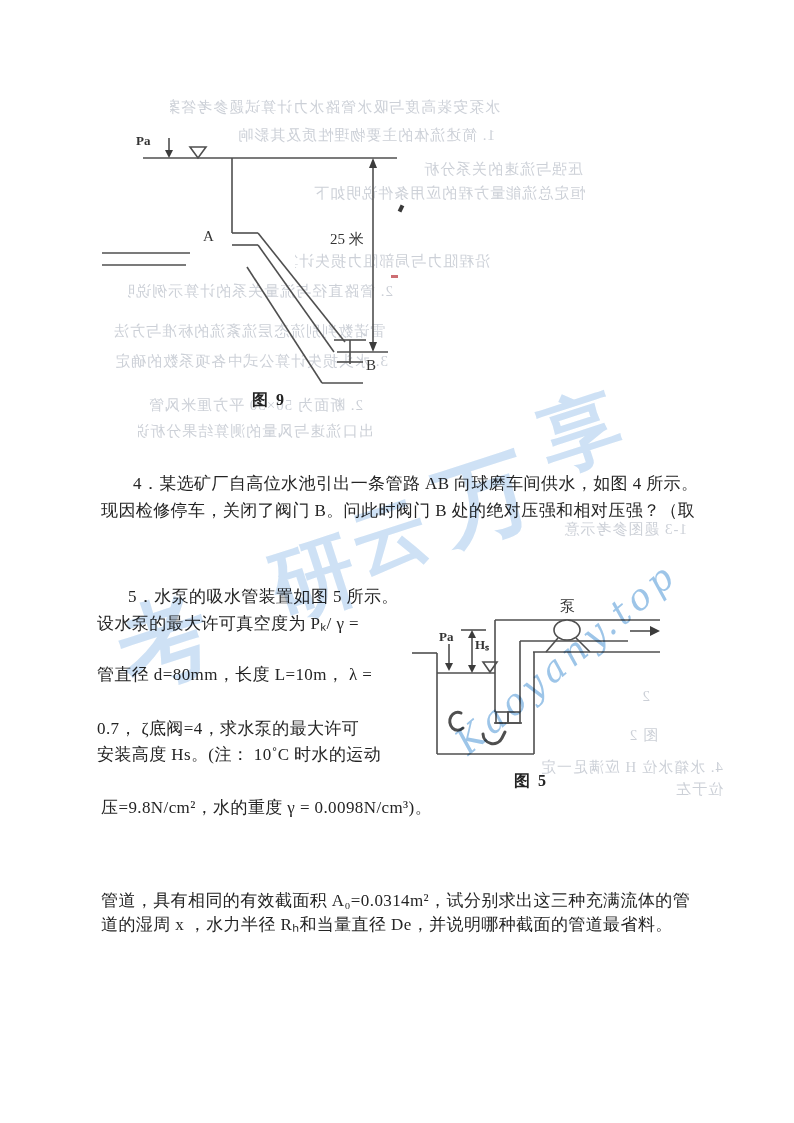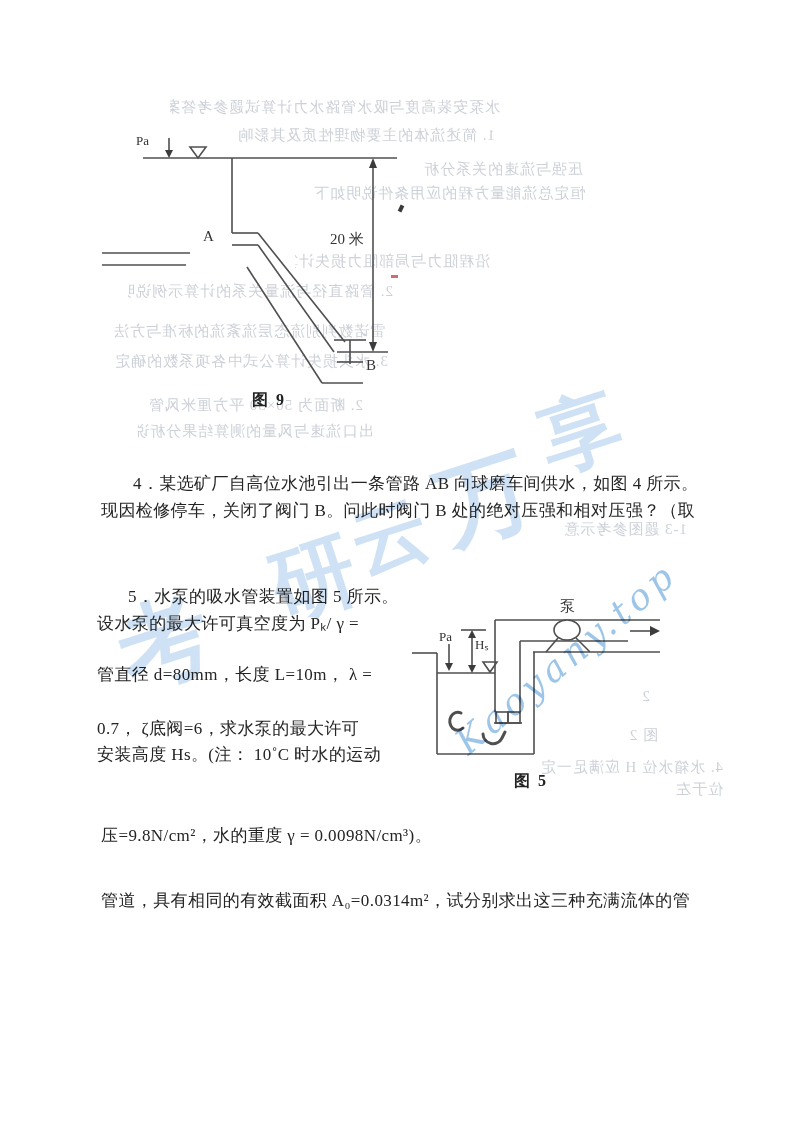--- a/index.html
+++ b/index.html
@@ -13,21 +13,21 @@
     letter-spacing:.4px;z-index:4;
   }
   .fig-label{
     position:absolute;font-size:15px;color:#333;z-index:5;white-space:nowrap;
     font-family:"Liberation Serif",serif;
   }
   .fig-caption{
     position:absolute;font-size:16px;font-weight:bold;color:#222;z-index:5;
     letter-spacing:2px;white-space:nowrap;
   }
-  .small-label{font-size:13px;}
+  .small-label{font-size:13px;font-weight:bold;}
   
   .diagram{position:absolute;z-index:3;}
   
   .ghost{
     position:absolute;white-space:nowrap;overflow:hidden;font-size:15px;
     color:#9aa2b0;opacity:.5;filter:blur(.7px);transform:scaleX(-1);
     z-index:1;letter-spacing:1px;
   }
   
   .wm-char{
@@ -97,36 +97,36 @@
     </g>
     <g fill="#3c3c3c" stroke="none">
       <polygon points="74,30 70,22 78,22"></polygon>
       <polygon points="278,30 274,40 282,40"></polygon>
       <polygon points="278,224 274,214 282,214"></polygon>
     </g>
   </svg>
   <span class="fig-label small-label" style="left:136px;top:133px">Pa</span>
   <span class="fig-label" style="left:203px;top:228px">A</span>
   <span class="fig-label" style="left:366px;top:357px">B</span>
-  <span class="fig-label" style="left:330px;top:230px">20 米</span>
+  <span class="fig-label" style="left:330px;top:230px">25 米</span>
   <span class="fig-caption" style="left:252px;top:390px">图 9</span>
 
   <div class="speck" style="left:399px;top:205px;width:4px;height:7px;background:#3a3a3a;transform:rotate(25deg)"></div>
   <div class="speck" style="left:391px;top:275px;width:7px;height:3px;background:#c4555a;opacity:.85"></div>
 
   <div class="line" style="left:133px;top:472px">4．某选矿厂自高位水池引出一条管路 AB 向球磨车间供水，如图 4 所示。</div>
   <div class="line" style="left:101px;top:499px">现因检修停车，关闭了阀门 B。问此时阀门 B 处的绝对压强和相对压强？（取</div>
 
   <div class="line" style="left:128px;top:585px">5．水泵的吸水管装置如图 5 所示。</div>
   <div class="line" style="left:97px;top:611px">设水泵的最大许可真空度为 Pₖ/ γ =</div>
   <div class="line" style="left:97px;top:663px">管直径 d=80mm，长度 L=10m， λ =</div>
-  <div class="line" style="left:97px;top:717px">0.7， ζ底阀=6，求水泵的最大许可</div>
+  <div class="line" style="left:97px;top:717px">0.7， ζ底阀=4，求水泵的最大许可</div>
   <div class="line" style="left:97px;top:743px">安装高度 Hs。(注： 10˚C 时水的运动</div>
 
-  <div class="line" style="left:101px;top:824px">压=9.8N/cm²，水的重度 γ = 0.0098N/cm³)。</div>
+  <div class="line" style="left:101px;top:796px">压=9.8N/cm²，水的重度 γ = 0.0098N/cm³)。</div>
 
   <svg class="diagram" style="left:410px;top:594px" width="255" height="200" viewBox="0 0 255 200">
     <g stroke="#4f4f4f" stroke-width="1.6" fill="none">
 
       <line x1="85" y1="26" x2="250" y2="26"></line>
       <line x1="110" y1="47" x2="218" y2="47"></line>
 
       <line x1="85" y1="26" x2="85" y2="118"></line>
       <line x1="110" y1="47" x2="110" y2="118"></line>
 
@@ -167,20 +167,21 @@
       <polygon points="62,79 58,71 66,71"></polygon>
       <polygon points="250,37 240,32 240,42"></polygon>
     </g>
   </svg>
   <span class="fig-label" style="left:560px;top:597px">泵</span>
   <span class="fig-label small-label" style="left:439px;top:629px">Pa</span>
   <span class="fig-label small-label" style="left:475px;top:635px">Hₛ</span>
   <span class="fig-caption" style="left:514px;top:771px">图 5</span>
 
   <div class="line" style="left:101px;top:889px">管道，具有相同的有效截面积 A₀=0.0314m²，试分别求出这三种充满流体的管</div>
+  <div class="line" style="left:101px;top:912px">道的湿周 x ，水力半径 Rₕ和当量直径 De，并说明哪种截面的管道最省料。</div>
 
   <div class="wm-char" style="left:118px;top:596px;font-size:92px">考</div>
   <div class="wm-char" style="left:272px;top:536px;font-size:84px">研</div>
   <div class="wm-char" style="left:352px;top:498px;font-size:76px">云</div>
   <div class="wm-char" style="left:438px;top:452px;font-size:92px">万</div>
   <div class="wm-char" style="left:540px;top:392px;font-size:80px">享</div>
   <div class="wm-site">Kaoyany.top</div>
 
 </div>
 

